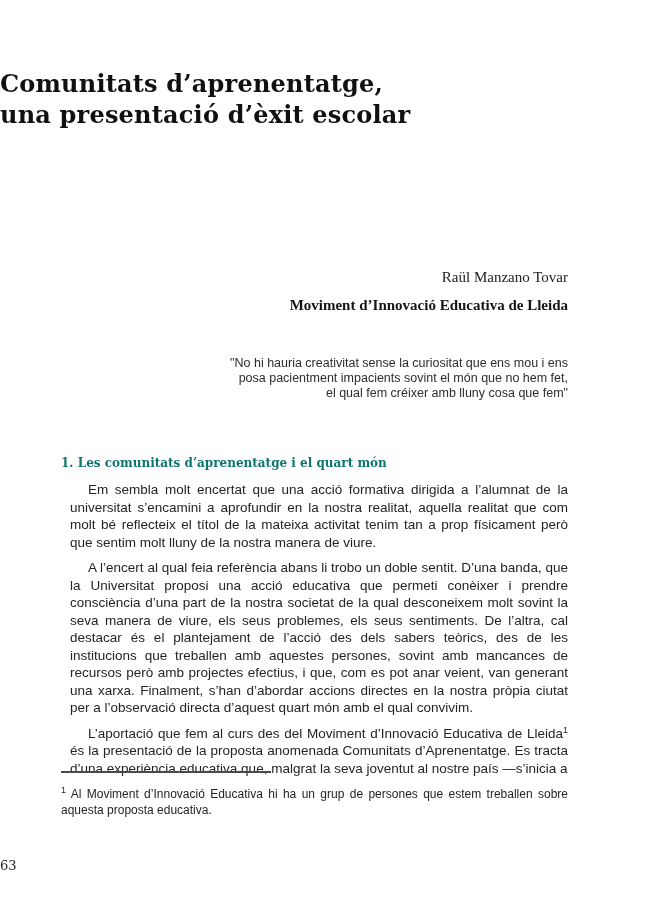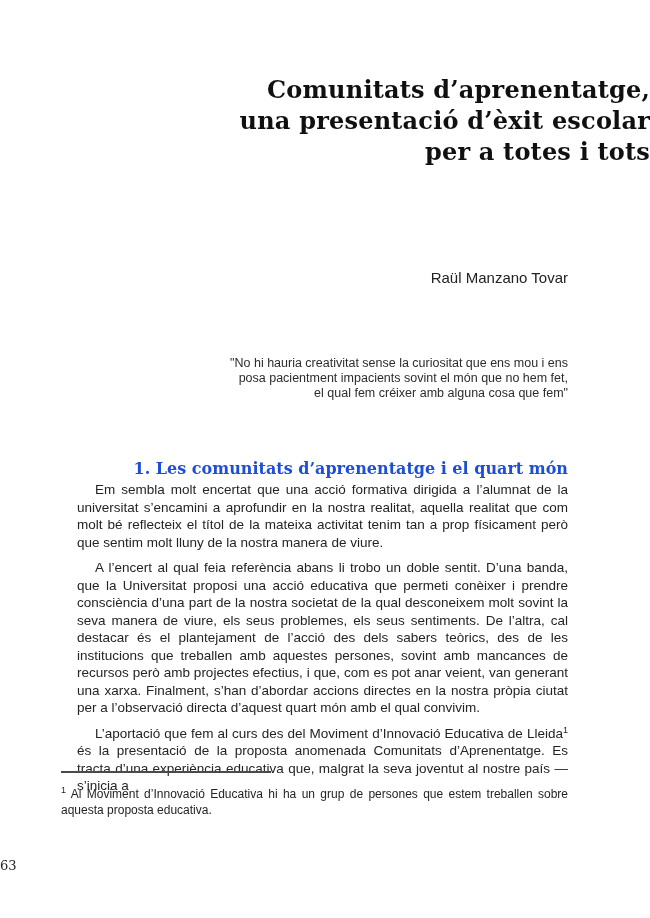--- a/index.html
+++ b/index.html
@@ -9,38 +9,38 @@
   }
   .page {
     position: relative;
     width: 650px;
     height: 918px;
     background: #ffffff;
     overflow: hidden;
   }
   .article-title {
     position: absolute;
-    top: 74px;
+    top: 68px;
     left: 0;
     width: 650px;
-    text-align: right;
+    text-align: left;
     font-family: "DejaVu Serif", serif;
     font-weight: bold;
     font-size: 24px;
     line-height: 31px;
     color: #101010;
     letter-spacing: 0.2px;
   }
   .byline {
     position: absolute;
     top: 269px;
     left: 61px;
     width: 507px;
     text-align: right;
-    font-family: Liberation Sans, sans-serif;
+    font-family: Liberation Serif, serif;
     font-size: 15px;
     color: #222222;
   }
   .byline .author {
     margin-bottom: 11px;
   }
   .byline .affiliation {
     font-weight: bold;
     color: #151515;
   }
@@ -55,37 +55,36 @@
     line-height: 15px;
     color: #2c2c2c;
   }
   .section-heading {
     position: absolute;
     top: 446px;
     left: 61px;
     width: 507px;
     font-family: "DejaVu Serif", serif;
     font-weight: bold;
-    font-size: 16px;
-    color: #1d4ed8;
-    text-align: right;
+    font-size: 12px;
+    color: #0f766e;
   }
   .article-body {
     position: absolute;
     top: 481px;
     left: 61px;
     width: 507px;
     font-family: "Liberation Sans", sans-serif;
     font-size: 13.5px;
     line-height: 17.5px;
     text-align: justify;
     color: #242424;
   }
   .article-body p {
-    margin: 0 0 8px 16px;
+    margin: 0 0 8px 9px;
     text-indent: 18px;
   }
   .article-body sup, .footnote sup {
     font-size: 9px;
     line-height: 0;
     vertical-align: super;
   }
   .footnote-rule {
     position: absolute;
     top: 771px;
@@ -117,31 +116,31 @@
   }
 </style>
 </head>
 <body>
 
 <div class="page">
 
   <header class="article-title">
     <div>Comunitats d’aprenentatge,</div>
     <div>una presentació d’èxit escolar</div>
-    <div>per a totes i tots</div>
   </header>
 
   <div class="byline">
     <div class="author">Raül Manzano Tovar</div>
+    <div class="affiliation">Moviment d’Innovació Educativa de Lleida</div>
   </div>
 
   <div class="epigraph">
     <div>"No hi hauria creativitat sense la curiositat que ens mou i ens</div>
     <div>posa pacientment impacients sovint el món que no hem fet,</div>
-    <div>el qual fem créixer amb alguna cosa que fem"</div>
+    <div>el qual fem créixer amb lluny cosa que fem"</div>
   </div>
 
   <h2 class="section-heading">1. Les comunitats d’aprenentatge i el quart món</h2>
 
   <div class="article-body">
     <p>Em sembla molt encertat que una acció formativa dirigida a l’alumnat de la universitat s’encamini a aprofundir en la nostra realitat, aquella realitat que com molt bé reflecteix el títol de la mateixa activitat tenim tan a prop físicament però que sentim molt lluny de la nostra manera de viure.</p>
     <p>A l’encert al qual feia referència abans li trobo un doble sentit. D’una banda, que la Universitat proposi una acció educativa que permeti conèixer i prendre consciència d’una part de la nostra societat de la qual desconeixem molt sovint la seva manera de viure, els seus problemes, els seus sentiments. De l’altra, cal destacar és el plantejament de l’acció des dels sabers teòrics, des de les institucions que treballen amb aquestes persones, sovint amb mancances de recursos però amb projectes efectius, i que, com es pot anar veient, van generant una xarxa. Finalment, s’han d’abordar accions directes en la nostra pròpia ciutat per a l’observació directa d’aquest quart món amb el qual convivim.</p>
     <p><span>L’aportació que fem al curs des del Moviment d’Innovació Educativa de Lleida</span><sup>1</sup><span> és la presentació de la proposta anomenada Comunitats d’Aprenentatge. Es tracta d’una experiència educativa que, malgrat la seva joventut al nostre país —s’inicia a</span></p>
   </div>
 

